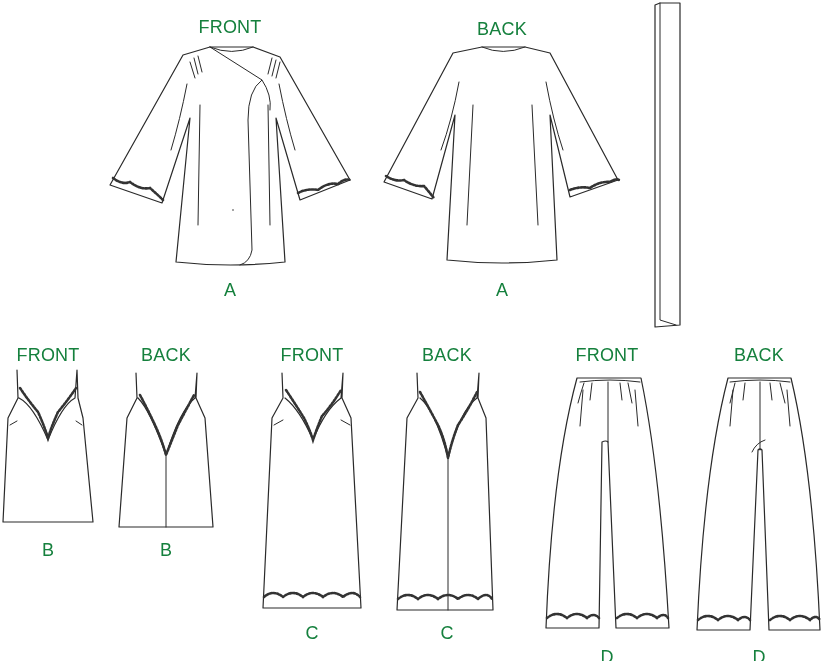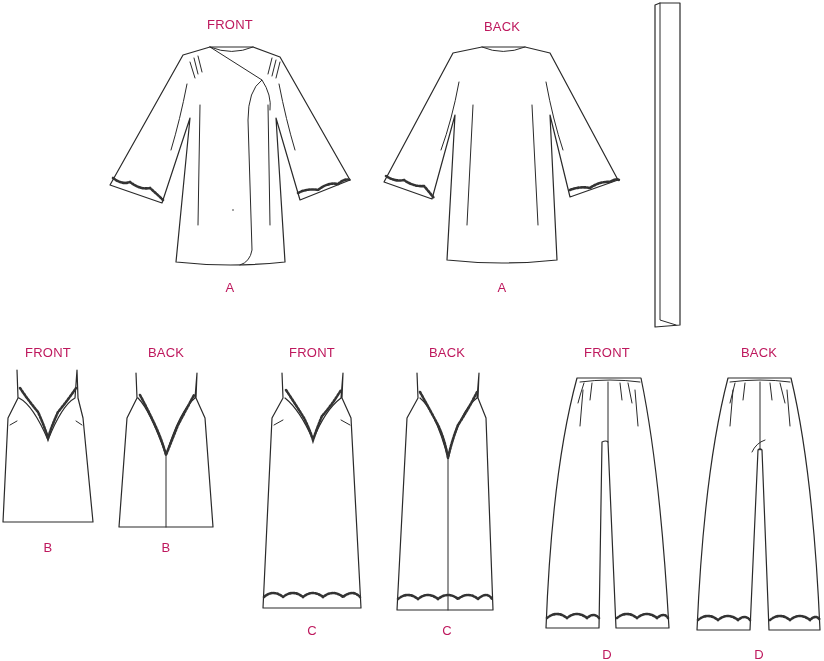--- a/index.html
+++ b/index.html
@@ -1,17 +1,17 @@
 <!DOCTYPE html>
 <html><head>
 <meta charset="utf-8">
 <style>
   html, body { margin:0; padding:0; background:#ffffff; }
   body { width:824px; height:661px; position:relative; overflow:hidden; font-family:"Liberation Sans", sans-serif; }
-  .lbl { position:absolute; color:#be185d; font-size:13px; letter-spacing:0.2px; text-align:right; transform:translateX(-50%); white-space:nowrap; font-family:"Liberation Sans", sans-serif; }
+  .lbl { position:absolute; color:#15803d; font-size:18px; letter-spacing:0.2px; text-align:right; transform:translateX(-50%); white-space:nowrap; font-family:"Liberation Sans", sans-serif; }
   svg { position:absolute; left:0; top:0; }
   .ln { fill:#fff; stroke:#2a2a2a; stroke-width:1.2; stroke-linejoin:round; stroke-linecap:round; }
   .fl { fill:none; stroke:#2a2a2a; stroke-width:1; stroke-linecap:round; }
   .lace { fill:none; stroke:#333; stroke-width:2.6; stroke-dasharray:2 1.5; stroke-linecap:round; }
 </style>
 </head>
 <body>
 
 <svg width="824" height="661" viewBox="0 0 824 661">
 

